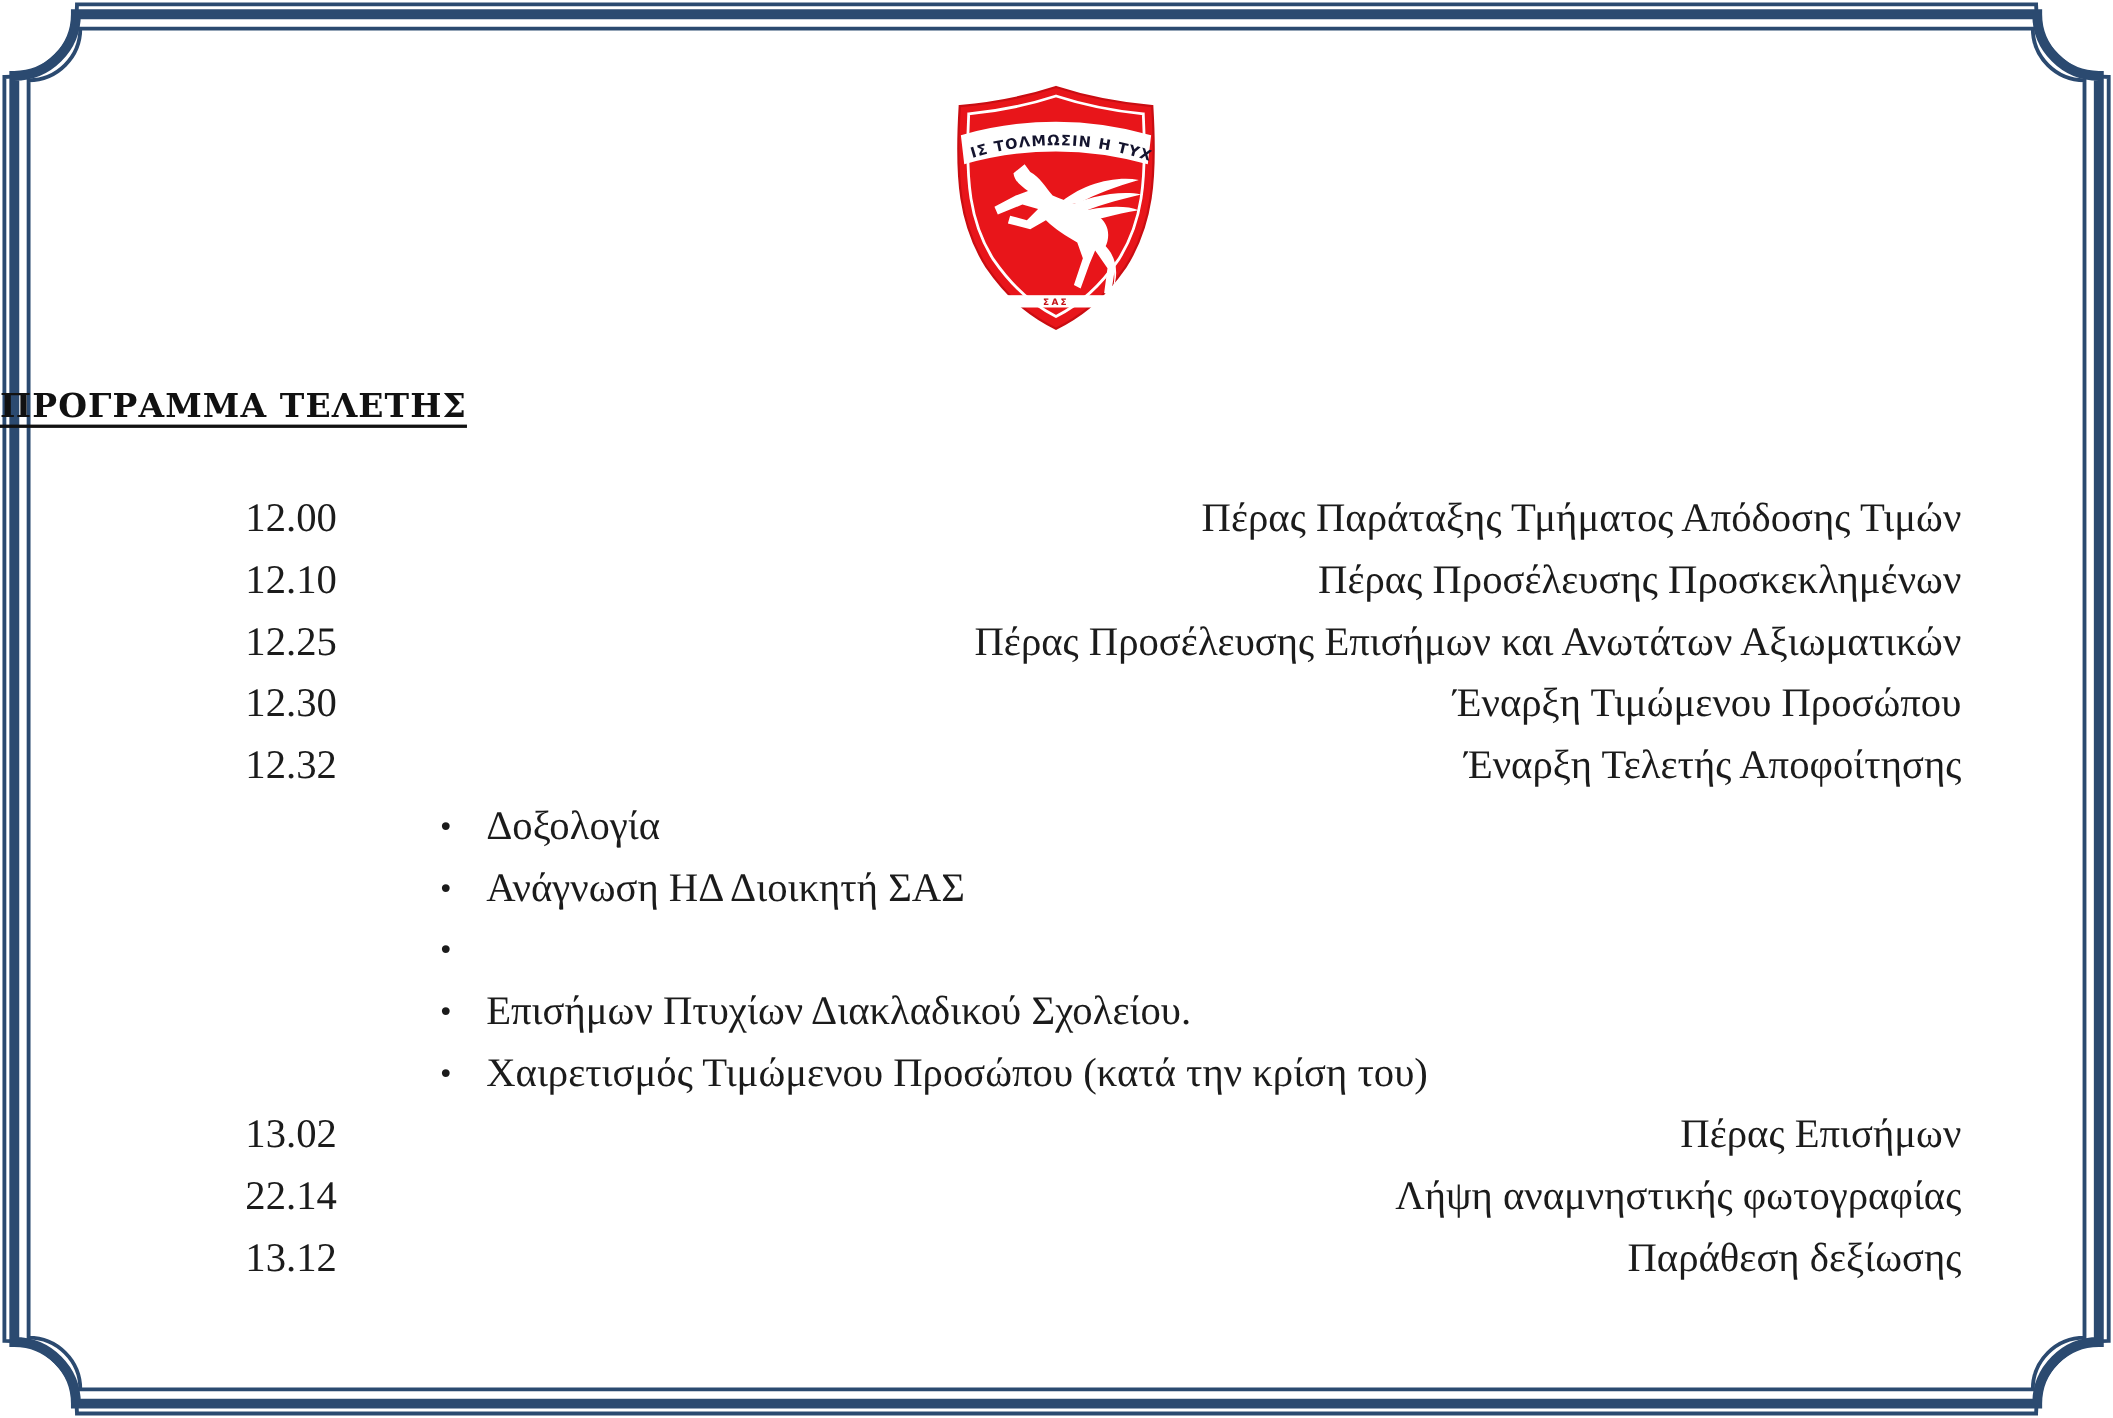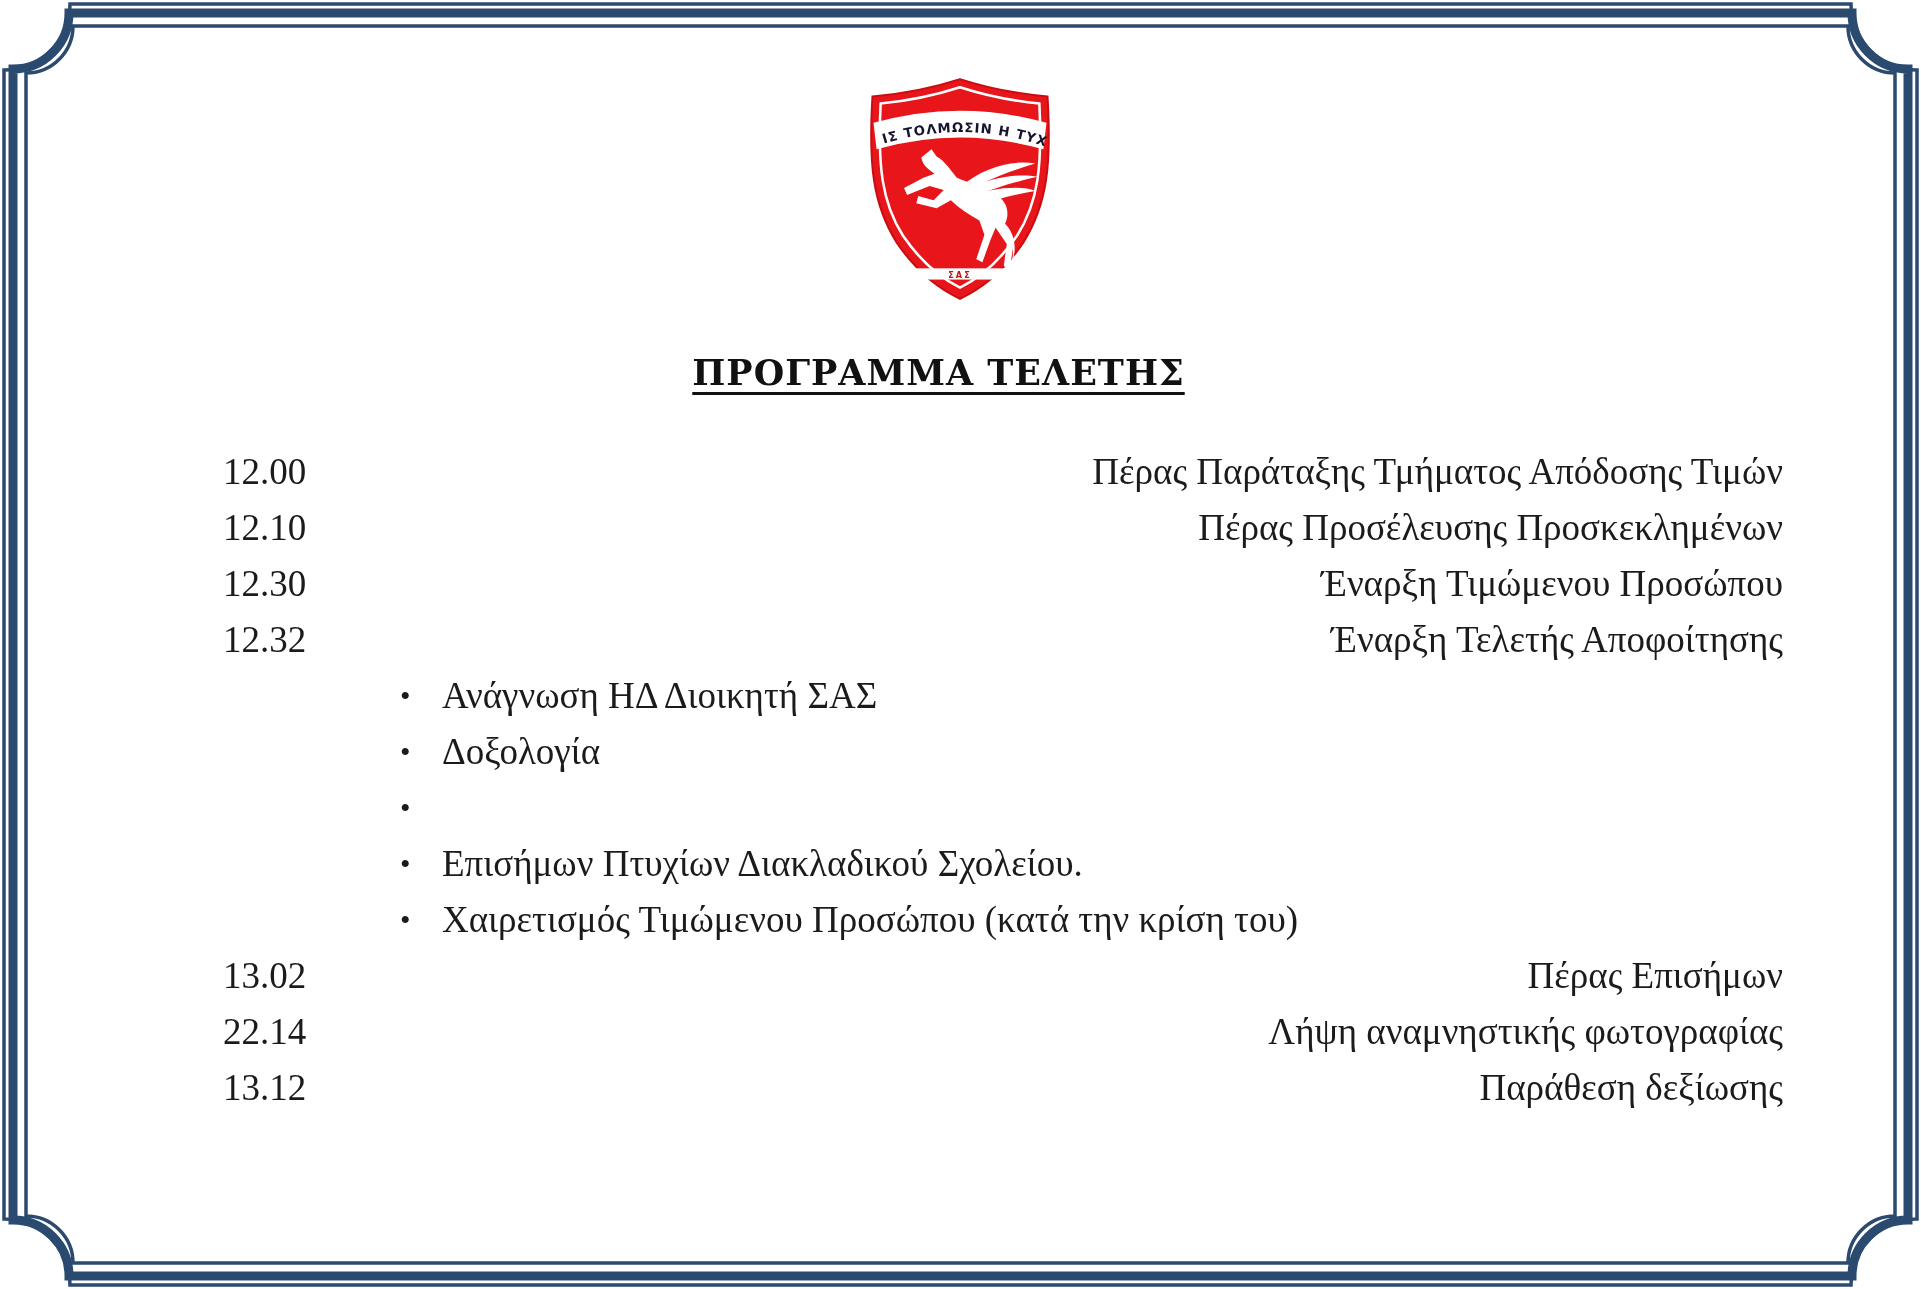--- a/index.html
+++ b/index.html
@@ -8,24 +8,23 @@
     width:1921px;height:1289px;
     background:#ffffff;
     overflow:hidden;
     font-family:"Liberation Serif","DejaVu Serif",serif;
     color:#1b1b1b;
   }
   .frame{position:absolute;left:0;top:0;width:1921px;height:1289px;pointer-events:none;}
   .emblem{position:absolute;left:856px;top:72px;width:208px;height:234px;}
   .doc-title{
     position:absolute;left:0;top:352px;width:1877px;
-    text-align:center;
     font-family:"DejaVu Serif","Liberation Serif",serif;
     font-weight:700;
-    font-size:35px;
+    font-size:30px;
     letter-spacing:1px;
     color:#111111;
     text-decoration:underline;
     text-underline-offset:7px;
     text-decoration-thickness:3px;
   }
   .schedule{
     position:absolute;left:223px;top:444px;width:1560px;
     font-size:37px;
     line-height:56px;
@@ -93,34 +92,38 @@
   <div class="schedule" id="schedule">
       <div class="row">
         <span class="time">12.00</span>
         <span class="text">Πέρας Παράταξης Τμήματος Απόδοσης Τιμών</span>
       </div>
       <div class="row">
         <span class="time">12.10</span>
         <span class="text">Πέρας Προσέλευσης Προσκεκλημένων</span>
       </div>
       <div class="row">
+        <span class="time">12.25</span>
+        <span class="text">Πέρας Προσέλευσης Επισήμων και Ανωτάτων Αξιωματικών</span>
+      </div>
+      <div class="row">
         <span class="time">12.30</span>
         <span class="text">Έναρξη Τιμώμενου Προσώπου</span>
       </div>
       <div class="row">
         <span class="time">12.32</span>
         <span class="text">Έναρξη Τελετής Αποφοίτησης</span>
       </div>
       <div class="bullet-row">
         <span class="dot"></span>
-        <span class="text">Ανάγνωση ΗΔ Διοικητή ΣΑΣ</span>
+        <span class="text">Δοξολογία</span>
       </div>
       <div class="bullet-row">
         <span class="dot"></span>
-        <span class="text">Δοξολογία</span>
+        <span class="text">Ανάγνωση ΗΔ Διοικητή ΣΑΣ</span>
       </div>
       <div class="bullet-row">
         <span class="dot"></span>
       </div>
       <div class="bullet-row">
         <span class="dot"></span>
         <span class="text">Επισήμων Πτυχίων Διακλαδικού Σχολείου.</span>
       </div>
       <div class="bullet-row">
         <span class="dot"></span>

